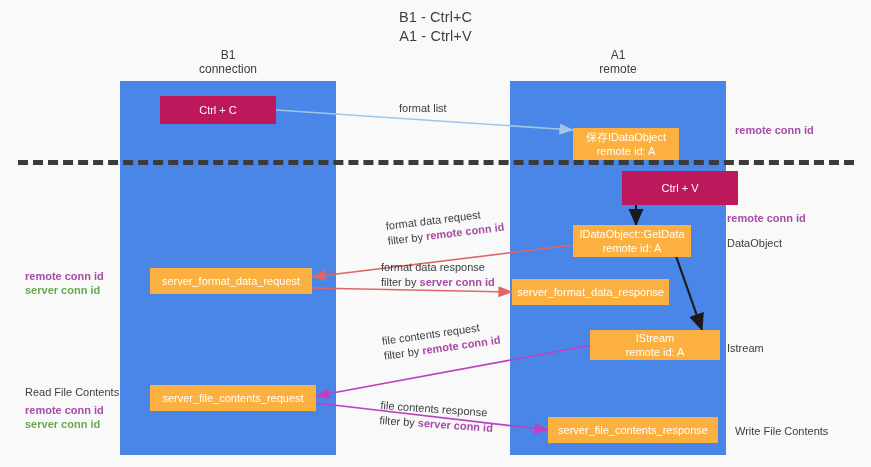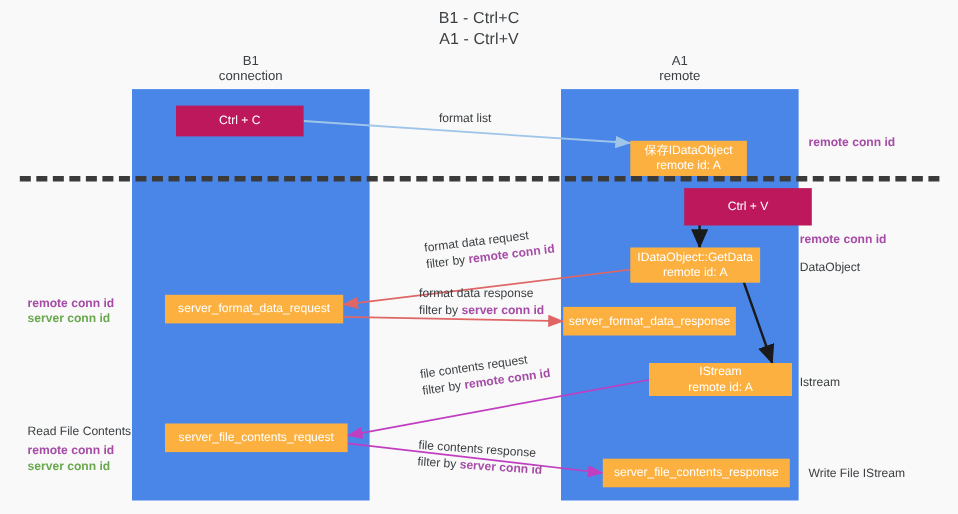--- a/index.html
+++ b/index.html
@@ -228,21 +228,21 @@
 
   <div class="abs lbl plain" style="left:727px; top:236px;">
     <span>DataObject</span>
   </div>
 
   <div class="abs lbl plain" style="left:727px; top:341px;">
     <span>Istream</span>
   </div>
 
   <div class="abs lbl plain" style="left:735px; top:424px;">
-    <span>Write File IStream</span>
+    <span>Write File Contents</span>
   </div>
 
   <div class="abs lbl purple" style="left:25px; top:269px;">
     <span>remote conn id</span>
   </div>
   <div class="abs lbl green" style="left:25px; top:283px;">
     <span>server conn id</span>
   </div>
 
   <div class="abs lbl plain" style="left:25px; top:385px;">

